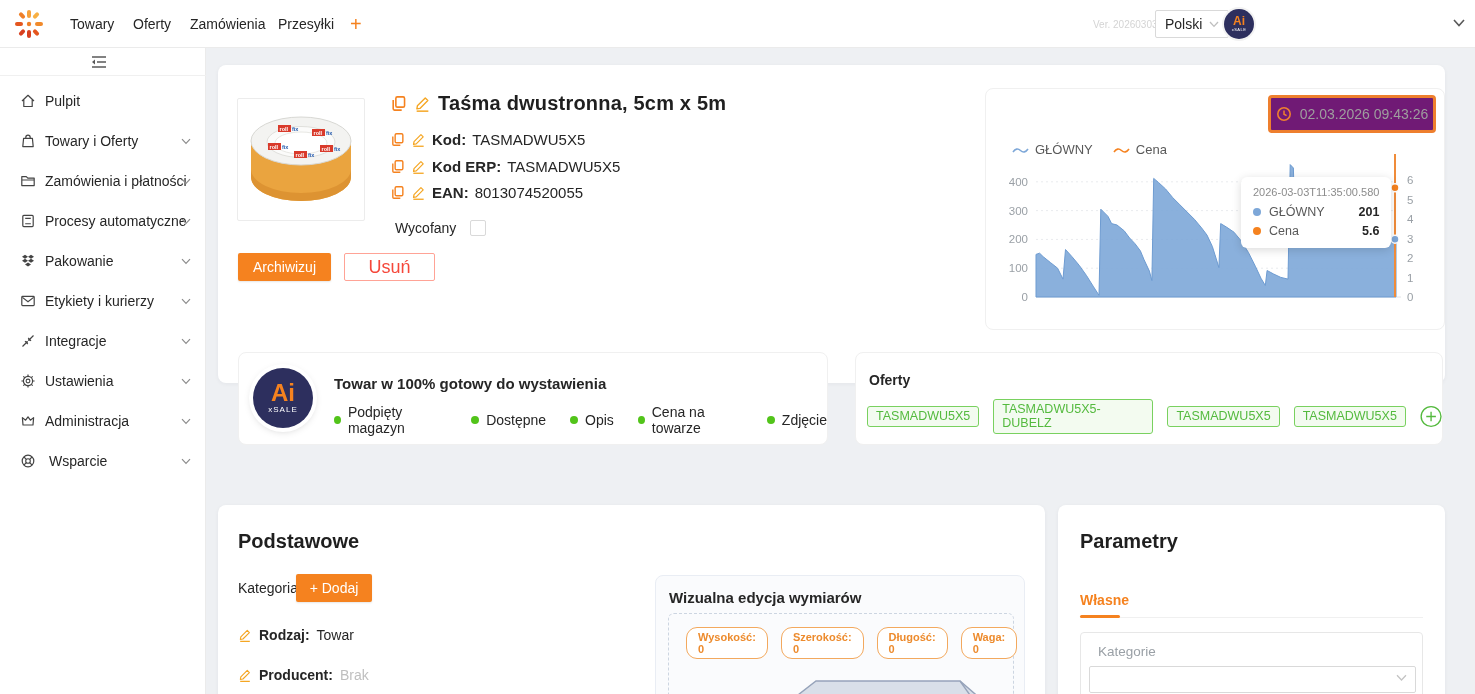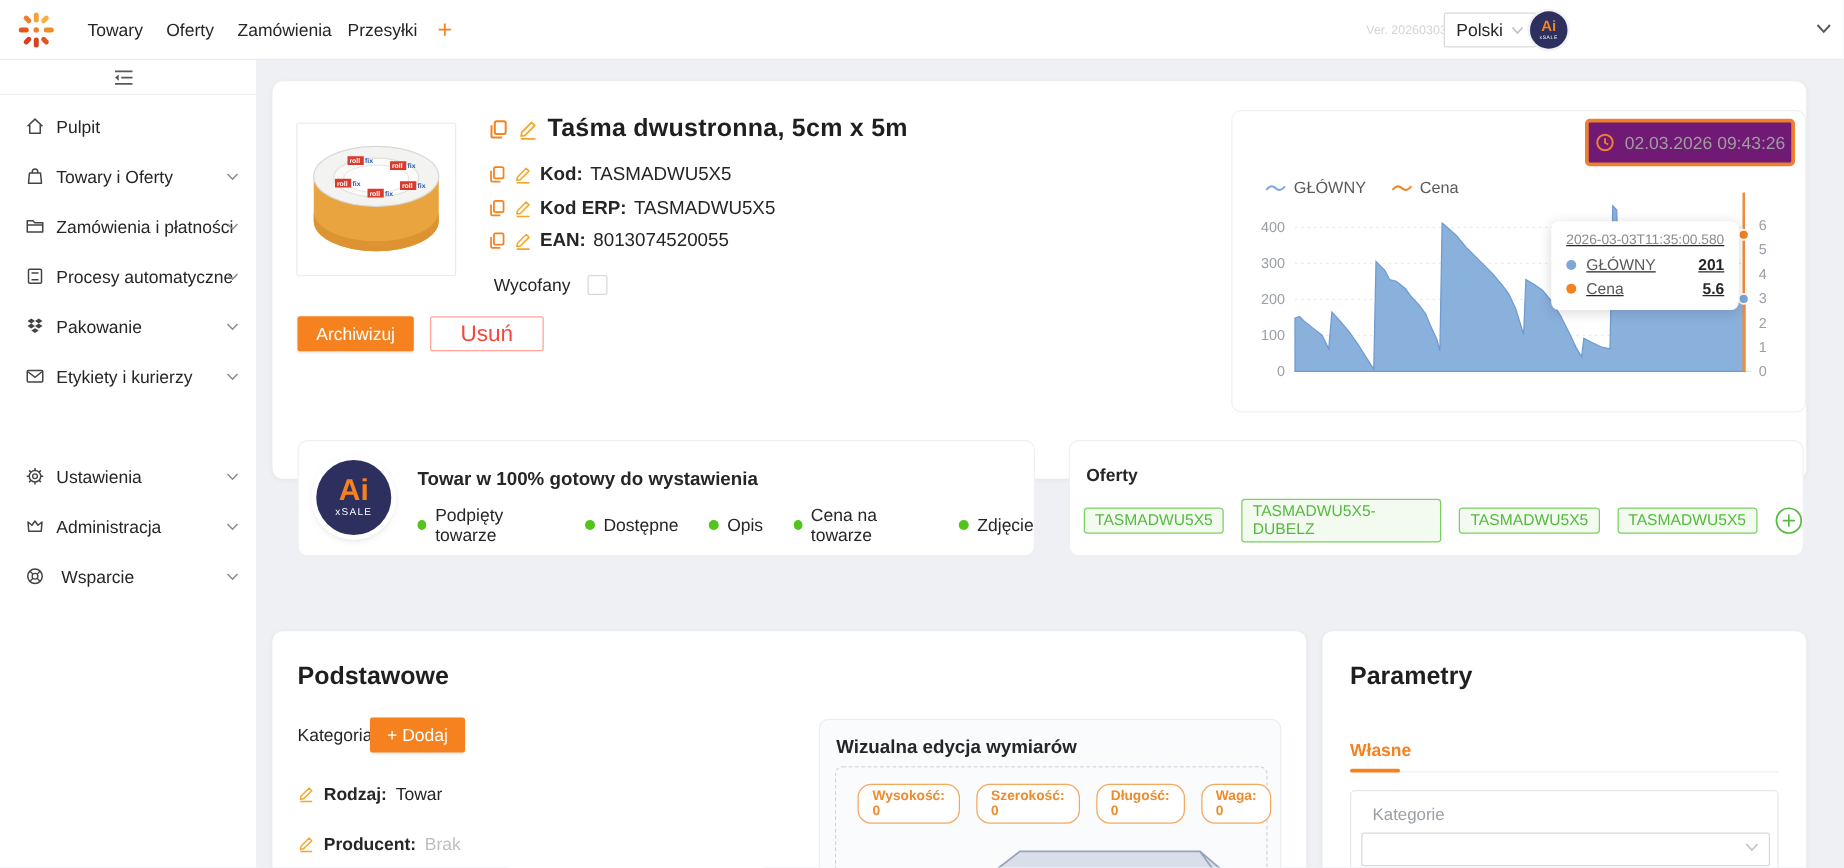--- a/index.html
+++ b/index.html
@@ -38,21 +38,21 @@
   .checkbox { width:16px; height:16px; border:1px solid #d9d9d9; border-radius:2px; background:#fff; cursor:pointer; }
   .btn-orange { background:#f5821f; color:#fff; border:none; border-radius:2px; font-size:14px; font-family:inherit; cursor:pointer; box-shadow:0 1px 2px rgba(0,0,0,.1); }
   .btn-danger { background:#fff; color:#f5473a; border:1px solid #ffa396; border-radius:2px; font-size:18px; font-family:inherit; cursor:pointer; }
 
   
   .chartbox { position:absolute; left:767px; top:23px; width:460px; height:242px; border:1px solid #f0f0f0; border-radius:8px; }
   .tsbox { position:absolute; left:282px; top:6px; width:168px; height:38px; border:3px solid #ee7f2e; border-radius:4px; display:flex; align-items:center; justify-content:center; gap:8px; background:#701a75; cursor:pointer; }
   .tsbox span { font-size:14px; color:#9e9e9e; }
   .legend { position:absolute; left:26px; top:53px; display:flex; gap:20px; align-items:center; }
   .legend .li { display:flex; gap:6px; align-items:center; font-size:13px; color:#595959; cursor:pointer; }
-  .tooltip { position:absolute; left:255px; top:88px; background:#fff; border-radius:6px; box-shadow:0 2px 10px rgba(0,0,0,.15); padding:9px 12px 10px; white-space:nowrap; z-index:5; min-width:130px;text-decoration:underline; }
+  .tooltip { position:absolute; left:255px; top:88px; background:#fff; border-radius:6px; box-shadow:0 2px 10px rgba(0,0,0,.15); padding:9px 12px 10px; white-space:nowrap; z-index:5; min-width:130px; }
   .tooltip .tt { font-size:11px; color:#8c8c8c; margin-bottom:7px; }
   .tooltip .tr { display:flex; align-items:center; gap:8px; font-size:12.5px; color:#595959; margin-top:5px; }
   .tooltip .tr .val { margin-left:auto; font-weight:700; color:#262626; padding-left:26px; }
   .dot { width:8px; height:8px; border-radius:50%; display:inline-block; }
   .dot-blue { background:#7da7d8; } .dot-orange { background:#f5821f; } .dot-green { background:#52c41a; }
 
   
   .subcard { position:absolute; border:1px solid #f0f0f0; border-radius:8px; background:#fff; }
   .badge-big { position:absolute; left:14px; top:15px; width:60px; height:60px; border-radius:50%; background:#2d2f5e; display:flex; flex-direction:column; align-items:center; justify-content:center; box-shadow:0 0 0 4px #fff,0 2px 8px rgba(0,0,0,.25); }
   .badge-big .ai { color:#f5821f; font-weight:bold; font-size:24px; line-height:22px; }
@@ -166,20 +166,31 @@
     <svg class="chev" width="10" height="7" viewBox="0 0 10 7">
         <path d="M1 1.2 L5 5.4 L9 1.2" stroke="#8c8c8c" stroke-width="1.2" fill="none"></path>
       </svg>
   </div>
   <div class="side-item" style="top:233px">
     <svg class="mi" width="16" height="16" viewBox="0 0 16 16">
         <rect x="1.8" y="3.4" width="12.4" height="9.2" rx="0.8" stroke="#444" stroke-width="1.2" fill="none"></rect>
         <path d="M2.4 4.4 L8 8.8 L13.6 4.4" stroke="#444" stroke-width="1.2" fill="none"></path>
       </svg>
     <span class="lbl">Etykiety i kurierzy</span>
+    <svg class="chev" width="10" height="7" viewBox="0 0 10 7">
+        <path d="M1 1.2 L5 5.4 L9 1.2" stroke="#8c8c8c" stroke-width="1.2" fill="none"></path>
+      </svg>
+  </div>
+  <div class="side-item" style="top:273px">
+    <svg class="mi" width="16" height="16" viewBox="0 0 16 16">
+        <path d="M2.5 13.5 L6 10 M10 6 L13.5 2.5 M5 8.2 L7.8 11 M8.2 5 L11 7.8" stroke="#444" stroke-width="1.2" fill="none"></path>
+        <circle cx="7" cy="9" r="1" fill="#444"></circle>
+        <circle cx="9" cy="7" r="1" fill="#444"></circle>
+      </svg>
+    <span class="lbl">Integracje</span>
     <svg class="chev" width="10" height="7" viewBox="0 0 10 7">
         <path d="M1 1.2 L5 5.4 L9 1.2" stroke="#8c8c8c" stroke-width="1.2" fill="none"></path>
       </svg>
   </div>
   <div class="side-item" style="top:313px">
     <svg class="mi" width="16" height="16" viewBox="0 0 16 16">
       <circle cx="8" cy="8" r="4.6" stroke="#444" stroke-width="1.2" fill="none"></circle>
         <circle cx="8" cy="8" r="1.9" stroke="#444" stroke-width="1.1" fill="none"></circle>
       <path d="M8 1.4 V3.4 M8 12.6 V14.6 M1.4 8 H3.4 M12.6 8 H14.6 M3.3 3.3 L4.7 4.7 M12.7 3.3 L11.3 4.7 M3.3 12.7 L4.7 11.3 M12.7 12.7 L11.3 11.3" stroke="#444" stroke-width="1.2"></path>
     </svg>
@@ -358,21 +369,21 @@
 
   <div class="subcard" style="left:20px;top:287px;width:590px;height:93px">
     <div class="badge-big">
       <span class="ai">Ai</span>
       <span class="xs">xSALE</span>
     </div>
     <div class="abs" style="left:95px;top:22px;font-size:15px;font-weight:700">Towar w 100% gotowy do wystawienia</div>
     <div class="checks">
       <span class="ck">
           <span class="dot dot-green"></span>
-          <span>Podpięty towarze</span>
+          <span>Podpięty magazyn</span>
         </span>
       <span class="ck">
           <span class="dot dot-green"></span>
           <span>Dostępne</span>
         </span>
       <span class="ck">
           <span class="dot dot-green"></span>
           <span>Opis</span>
         </span>
       <span class="ck">

